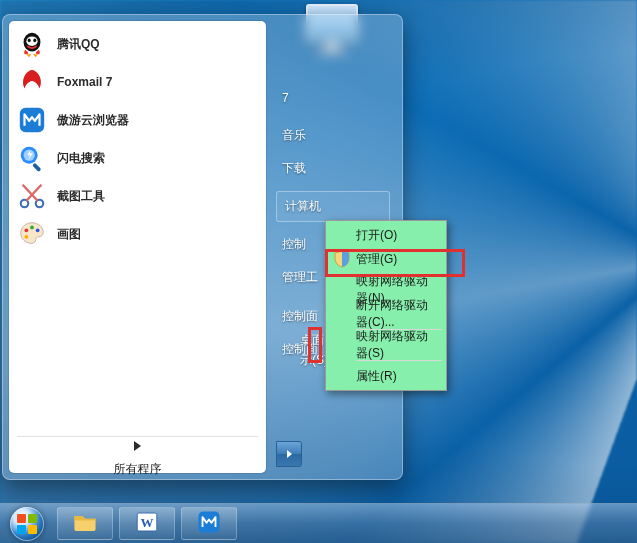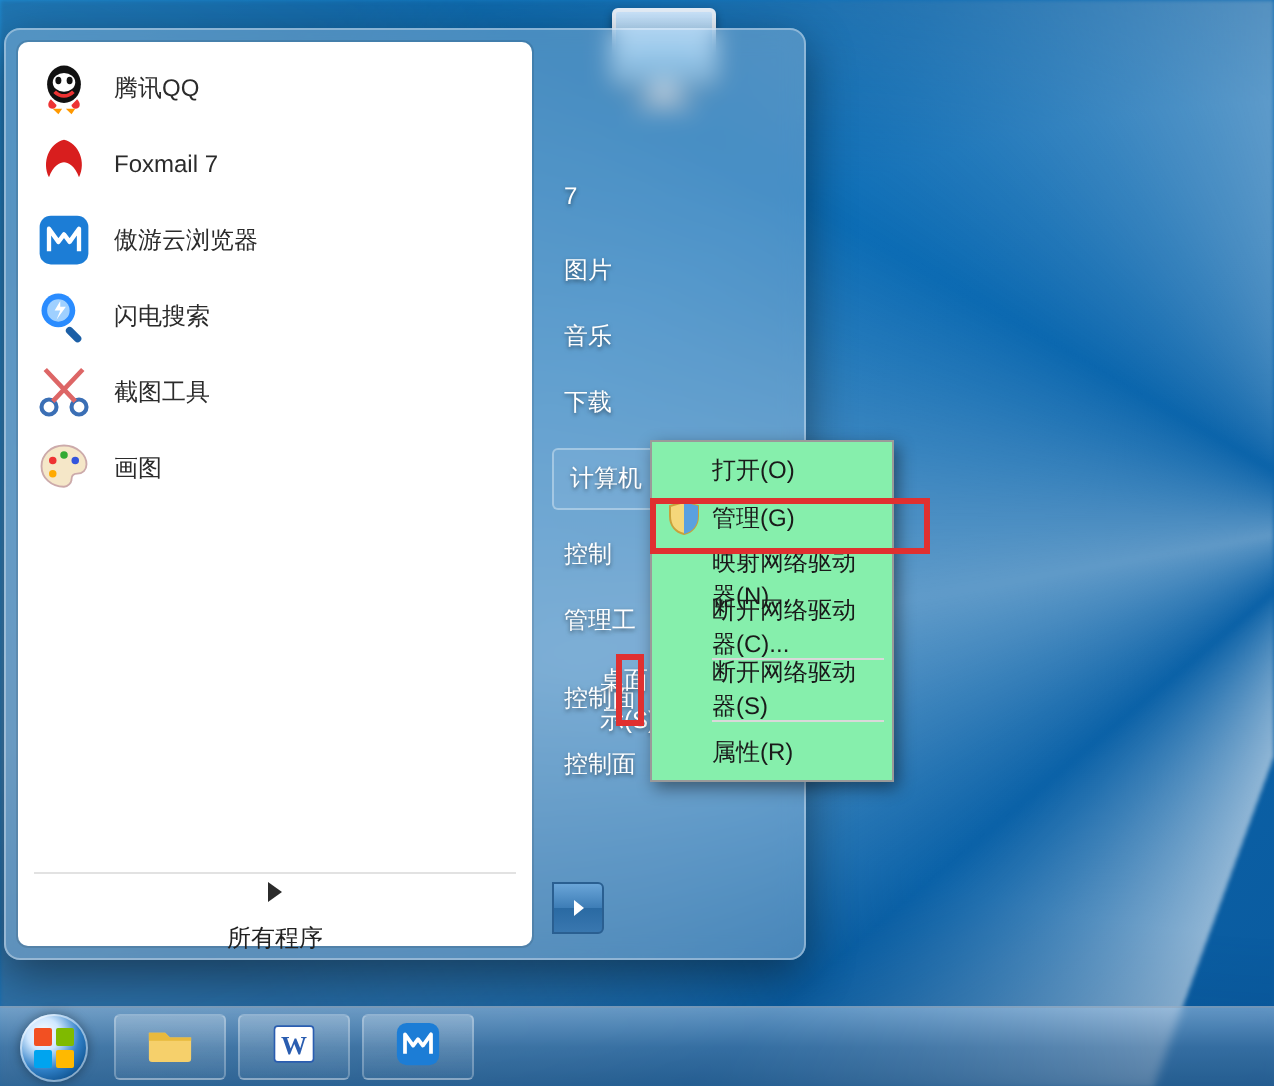--- a/index.html
+++ b/index.html
@@ -55,20 +55,21 @@
     display: flex; flex-direction: column;
     padding: 4px 2px 4px 2px;
   }
   .program-list { flex: 1; }
   .prog-item {
     display: flex; align-items: center;
     height: 38px; padding: 0 6px;
     gap: 10px;
     color: #2b2b2b;
     cursor: default;
+    font-weight: bold;
   }
   .prog-icon {
     width: 30px; height: 30px;
     display: flex; align-items: center; justify-content: center;
     flex-shrink: 0;
   }
   .prog-icon svg { width: 30px; height: 30px; }
   .divider { height: 1px; background: #e2e2e2; margin: 4px 6px; }
   .all-programs {
     display: flex; align-items: center; gap: 10px;
@@ -314,21 +315,20 @@
     <div class="all-programs">
       <span class="arrow-right"></span>
       <span>所有程序</span>
     </div>
   </div>
 
   <div class="right-pane">
     <div style="height:56px"></div>
     <div class="r-link"><span>7</span></div>
     <div class="r-spacer"></div>
-    <div class="r-link"><span>图片</span></div>
     <div class="r-link"><span>音乐</span></div>
     <div class="r-link"><span>下载</span></div>
     <div class="r-spacer"></div>
     <div class="r-link r-link-framed"><span>计算机</span></div>
     <div class="r-spacer"></div>
     <div class="r-link"><span>控制</span></div>
     <div class="r-link"><span>管理工</span></div>
     <div class="r-spacer"></div>
     <div class="r-link"><span>控制面</span></div>
     <div class="r-link"><span>控制面</span></div>
@@ -361,21 +361,21 @@
   </div>
   <div class="ctx-sep"></div>
   <div class="ctx-item">
     <span>映射网络驱动器(N)...</span>
   </div>
   <div class="ctx-item">
     <span>断开网络驱动器(C)...</span>
   </div>
   <div class="ctx-sep"></div>
   <div class="ctx-item">
-    <span>断开网络驱动器(S)</span>
+    <span>映射网络驱动器(S)</span>
   </div>
   <div class="ctx-sep"></div>
   <div class="ctx-item">
     <span>属性(R)</span>
   </div>
 </div>
 
 <div class="ctx-highlight"></div>
 <div class="red-small"></div>
 

